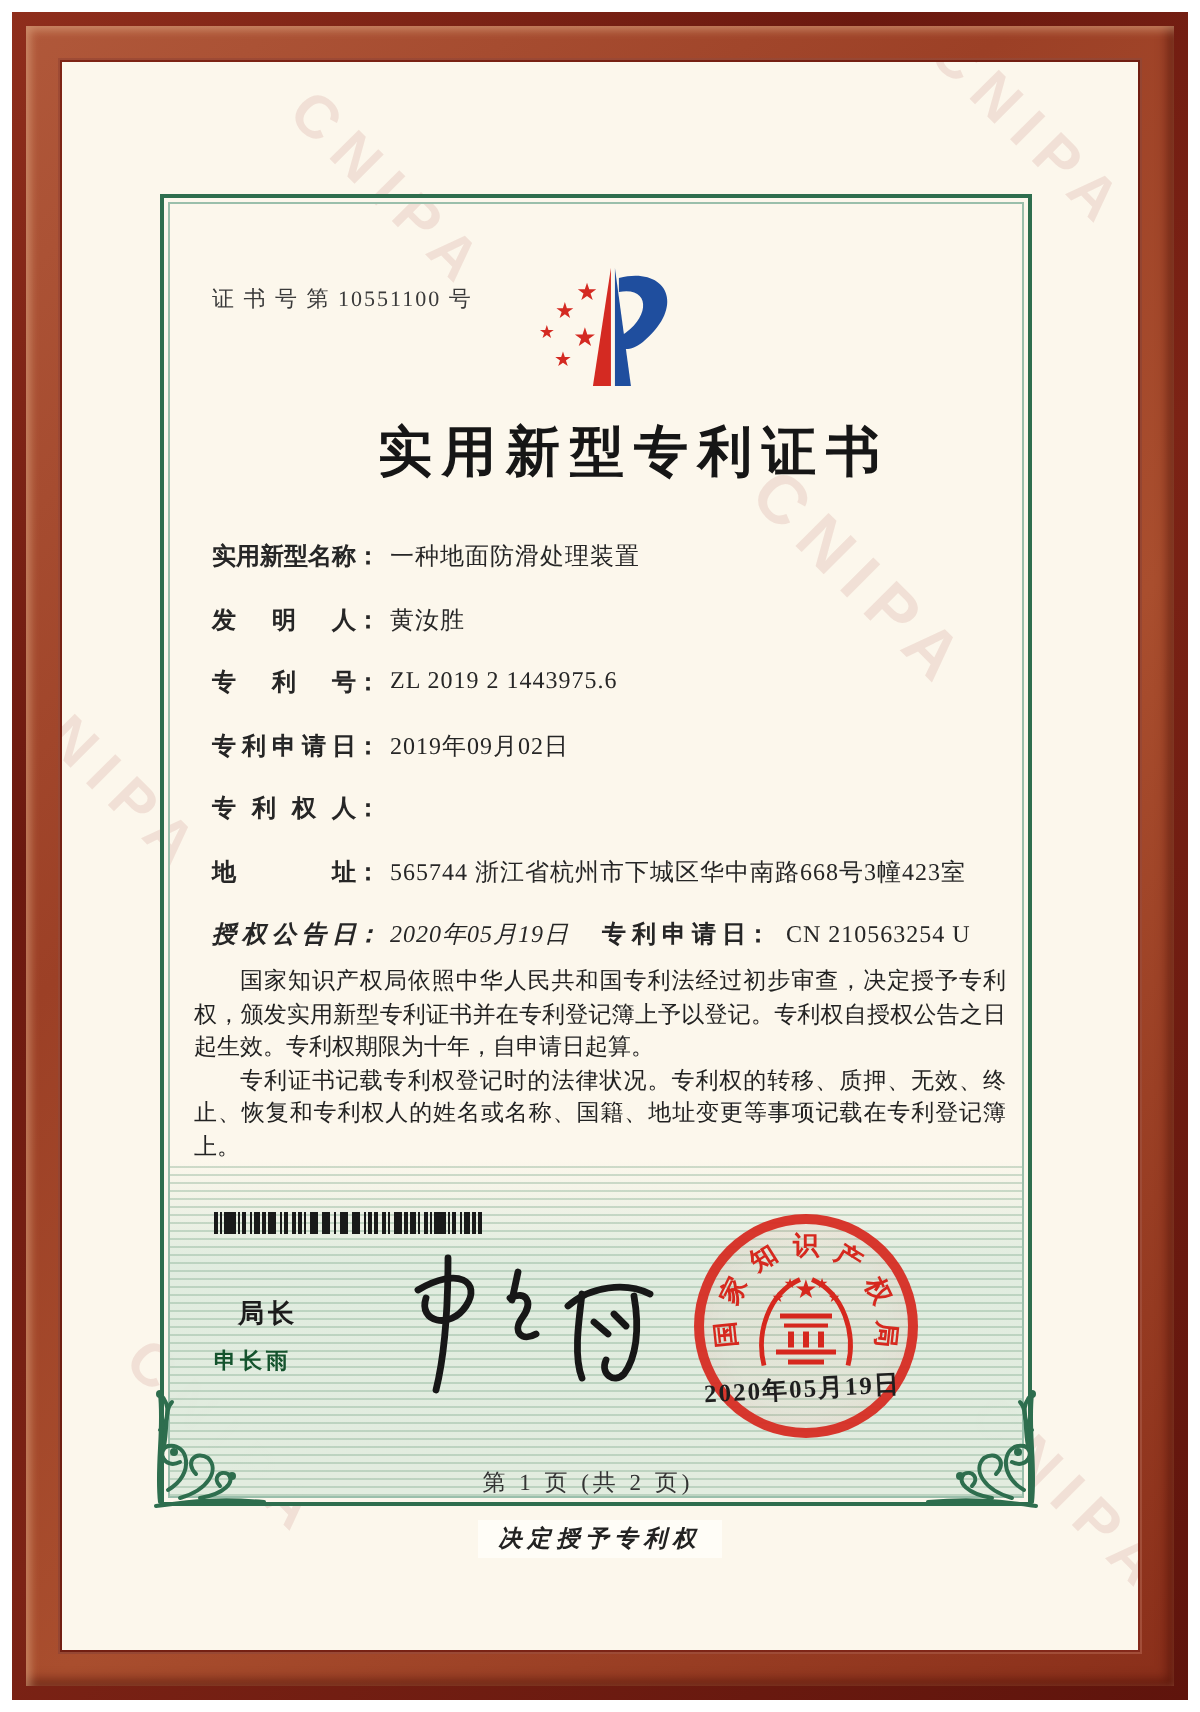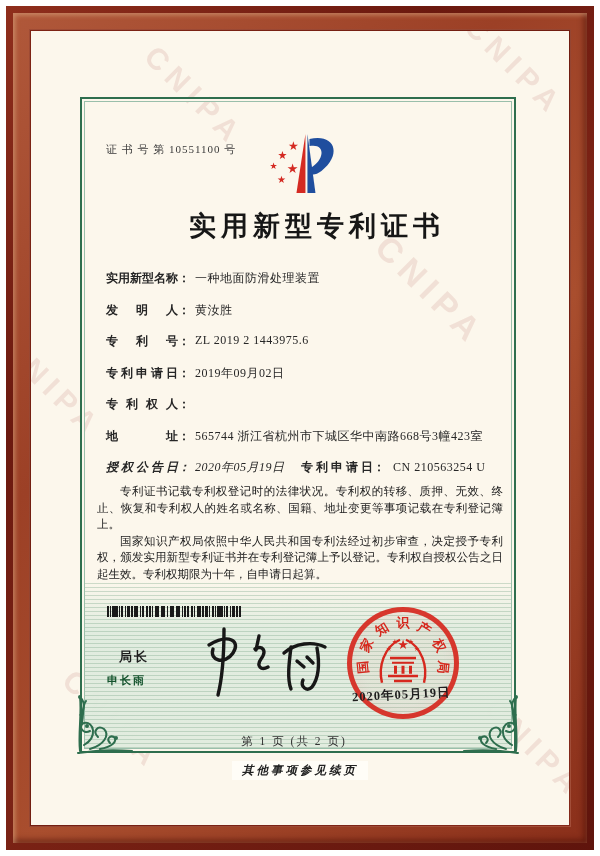--- a/index.html
+++ b/index.html
@@ -191,22 +191,22 @@
           <span class="fvalue">2020年05月19日</span>
         </span>
         <span>
           <span class="flabel">专利申请日</span><span class="fcolon">：</span>
           <span class="fvalue">CN 210563254 U</span>
         </span>
       </div>
     </div>
 
     <div class="paras">
+      <p>国家知识产权局依照中华人民共和国专利法经过初步审查，决定授予专利权，颁发实用新型专利证书并在专利登记簿上予以登记。专利权自授权公告之日起生效。专利权期限为十年，自申请日起算。</p>
       <p>专利证书记载专利权登记时的法律状况。专利权的转移、质押、无效、终止、恢复和专利权人的姓名或名称、国籍、地址变更等事项记载在专利登记簿上。</p>
-      <p>国家知识产权局依照中华人民共和国专利法经过初步审查，决定授予专利权，颁发实用新型专利证书并在专利登记簿上予以登记。专利权自授权公告之日起生效。专利权期限为十年，自申请日起算。</p>
     </div>
 
     <div class="barcode"></div>
 
     <div class="director-title">局长</div>
     <div class="director-name">申长雨</div>
 
     <svg class="signature" viewBox="0 0 150 78">
       <g fill="none" stroke="#171717" stroke-width="3.4" stroke-linecap="round">
         <path d="M20,22 C40,10 52,18 44,30 C36,42 20,38 24,26"></path>
@@ -251,17 +251,17 @@
           <path d="M10,52 C6,36 12,16 28,9"></path>
           <path d="M52,52 C56,36 50,16 34,9"></path>
         </g>
       </svg>
     </div>
     <div class="seal-date">2020年05月19日</div>
 
     <div class="page-info">第 1 页 (共 2 页)</div>
 
     <div class="footer-note">
-      <span>其他事项参见续页</span>
+      <span>决定授予专利权</span>
     </div>
 
   </div>
 </div>
 
 </body></html>

